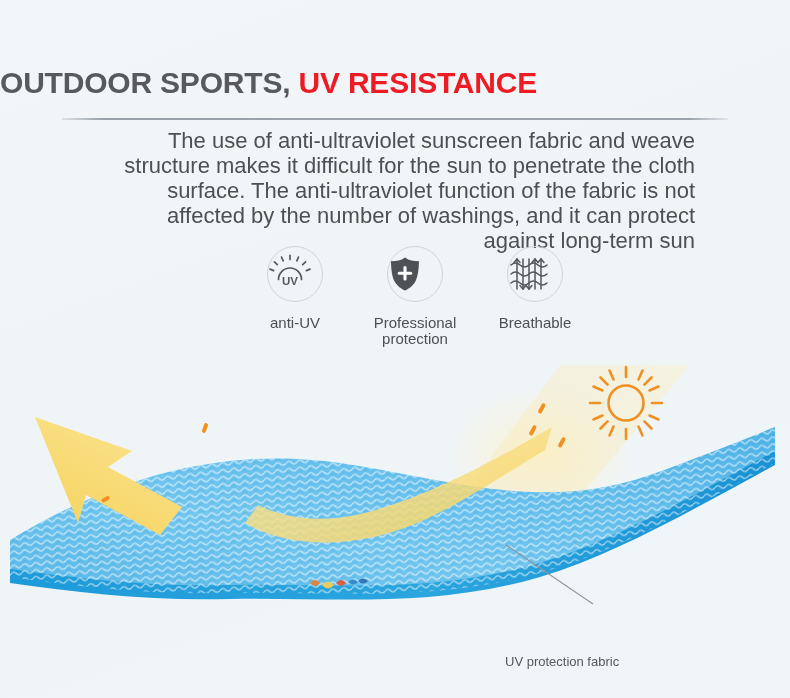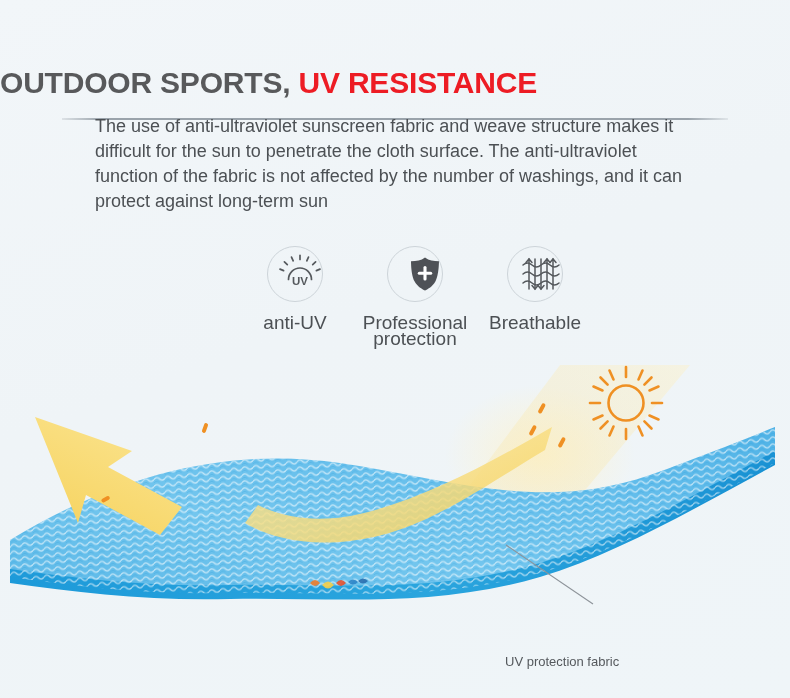--- a/index.html
+++ b/index.html
@@ -45,25 +45,25 @@
     top: 118px;
     left: 62px;
     width: 666px;
     height: 2px;
     background: linear-gradient(to right, rgba(160,168,175,0.25), #9aa3ab 6%, #9aa3ab 94%, rgba(160,168,175,0.2));
   }
 
   
   .intro {
     position: absolute;
-    top: 114px;
+    top: 128px;
     left: 95px;
     width: 600px;
-    text-align: left;
-    font-size: 18px;
+    text-align: right;
+    font-size: 22px;
     line-height: 25px;
     color: #4c5054;
   }
 
   
   .features {
     position: absolute;
     top: 246px;
     left: 235px;
     width: 360px;
@@ -77,25 +77,25 @@
     align-items: center;
   }
   .feature-circle {
     width: 54px;
     height: 54px;
     border-radius: 50%;
     border: 1.3px solid #cdd4d9;
     background: transparent;
     display: flex;
     align-items: center;
-    justify-content: flex-end;
+    justify-content: flex-start;
   }
   .feature-label {
     margin-top: 13px;
-    font-size: 19px;
+    font-size: 15px;
     line-height: 16px;
     color: #4c5054;
     text-align: center;
     max-width: 110px;
   }
 
   
   .illustration {
     position: absolute;
     top: 355px;

